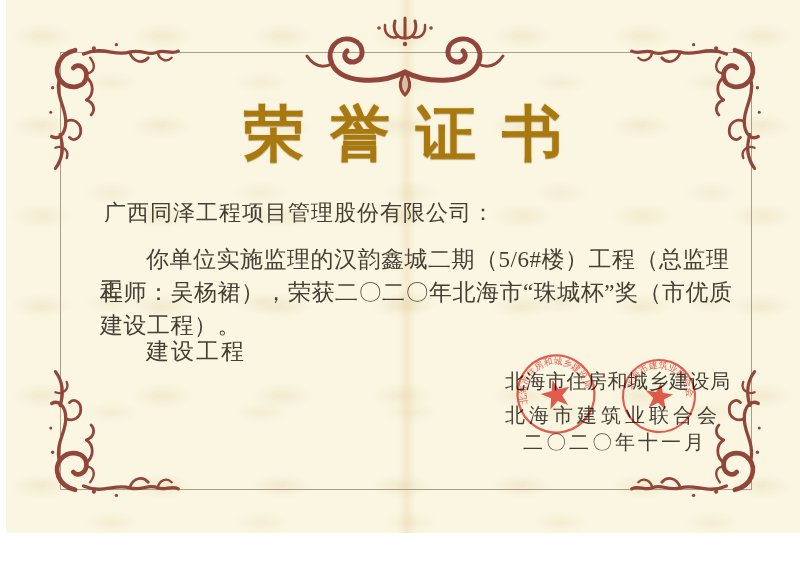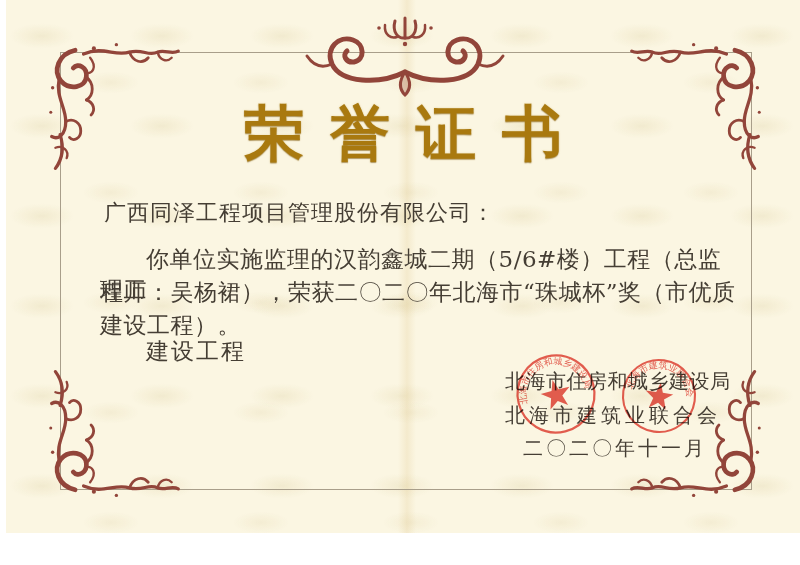--- a/index.html
+++ b/index.html
@@ -35,32 +35,32 @@
   .corner.br{left:622px;top:366px;transform:scale(-1,-1);}
   .topcenter{left:289px;top:8px;width:220px;height:90px;}
 
   .title{
     position:absolute;left:0;top:94px;width:794px;text-align:center;
     font-size:60px;font-weight:bold;letter-spacing:26px;text-indent:26px;
     color:#a9790f;
     text-shadow:0 1px 1px rgba(122,84,8,.55), 0 0 2px rgba(190,150,40,.35);
   }
 
-  .bodytext{color:#453e34;}
+  .bodytext{color:#453e34;font-family:Liberation Serif, serif;}
   .recipient{position:absolute;left:98px;top:198px;font-size:22px;letter-spacing:1px;}
   .pline{position:absolute;left:94px;width:640px;font-size:23px;letter-spacing:.5px;}
   .l1{top:244px;text-indent:46px;}
   .l2{top:277px;}
   .l3{top:310px;}
   .closing{position:absolute;left:140px;top:336px;font-size:23px;letter-spacing:2px;}
 
   .issuer{position:absolute;left:499px;top:368px;width:220px;color:#453e34;}
   .issuer .i1{font-size:20px;letter-spacing:0.5px;white-space:nowrap;}
   .issuer .i2{font-size:20px;letter-spacing:4px;margin-top:7px;white-space:nowrap;}
-  .issuer .idate{font-size:20px;letter-spacing:3px;margin-top:6px;text-align:center;white-space:nowrap;}
+  .issuer .idate{font-size:20px;letter-spacing:3px;text-align:center;white-space:nowrap;}
 
   .stamp{position:absolute;mix-blend-mode:multiply;opacity:.82;}
   .stamp svg{display:block;overflow:visible;}
   .stamp.s1{left:503px;top:347px;width:94px;height:94px;transform:rotate(-14deg);}
   .stamp.s2{left:609px;top:352px;width:88px;height:88px;transform:rotate(8deg);}
   .stamp text{font-family:"DejaVu Serif",serif;fill:#e03c32;}
 </style>
 </head>
 <body>
 

